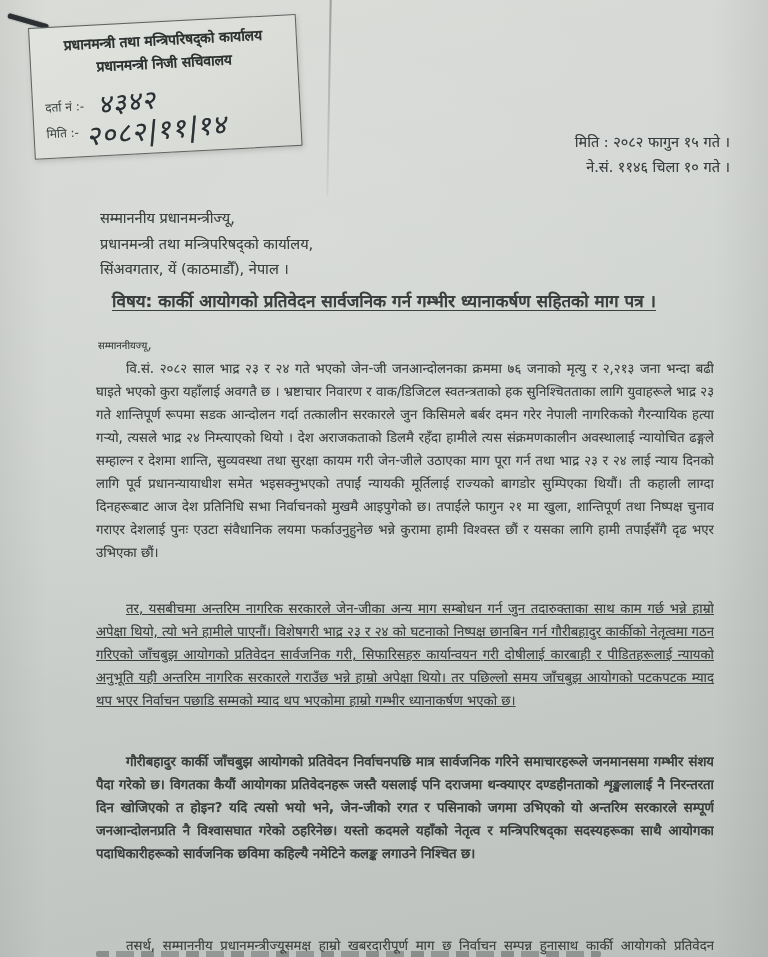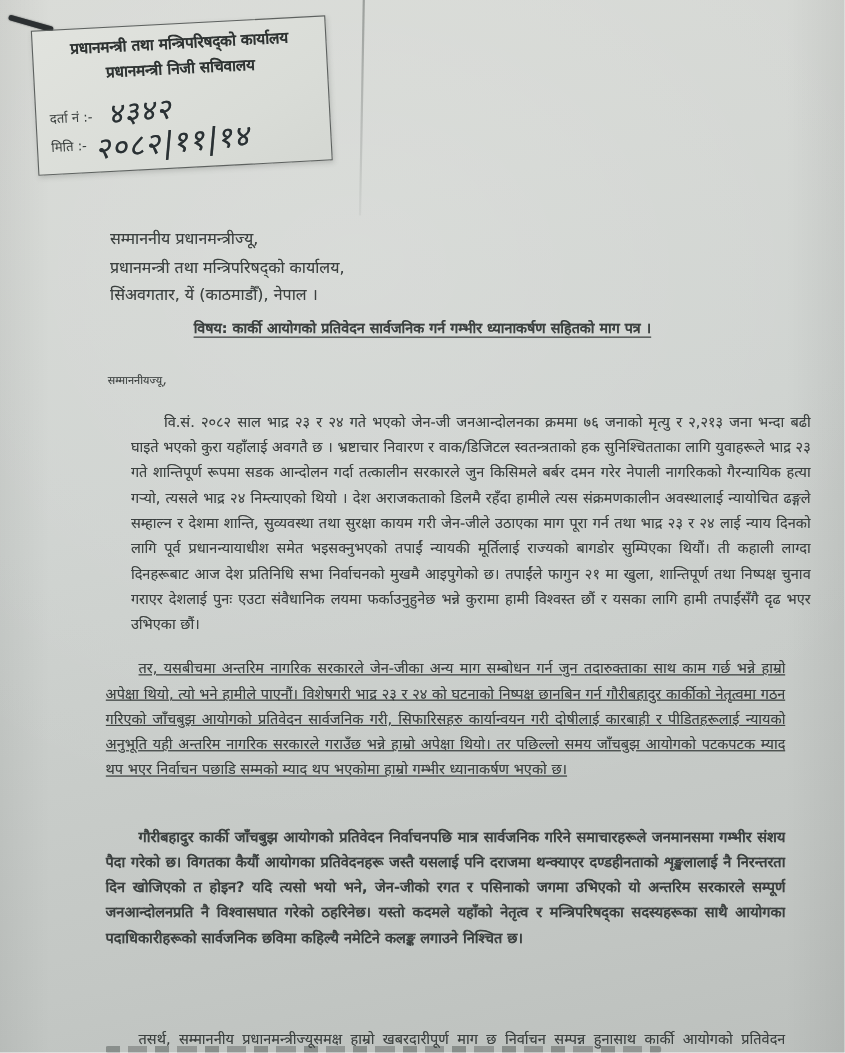--- a/index.html
+++ b/index.html
@@ -61,32 +61,32 @@
   
   .date-block {
     position:absolute; right:38px; top:130px;
     text-align:right; font-size:14.5px; line-height:25px; color:#383d40;
   }
 
   
   .recipient { position:absolute; left:100px; top:206px; font-size:14.5px; line-height:25.5px; }
 
   
-  .subject { position:absolute; left:0; right:0; top:289px; text-align:center; font-size:13px; font-weight:bold; }
+  .subject { position:absolute; left:0; right:0; top:289px; text-align:center; font-size:17px; font-weight:bold; }
   .subject-text { text-decoration:underline; text-underline-offset:3px; text-decoration-thickness:1px; }
 
   .salutation { position:absolute; left:98px; top:338px; font-size:10px;font-family:Liberation Mono, monospace; }
 
   
   .para {
     position:absolute; left:96px; width:618px; margin:0;
     font-size:13.2px; line-height:23px; text-align:justify;
     text-indent:30px; color:#3b403f; overflow:hidden;
   }
-  .p1 { top:373px; max-height:240px;margin-left:23px; }
+  .p1 { top:357px; max-height:240px; }
   .p2 { top:597px; max-height:152px;text-decoration:underline; }
   .p3 { top:750px; max-height:157px;font-weight:bold; }
   .p4 { top:908px;margin-top:26px; }
 
   
   .cutoff {
     position:absolute; left:96px; top:951px; width:505px; height:6px;
     background:repeating-linear-gradient(90deg,
       rgba(60,65,63,0.55) 0 13px, rgba(60,65,63,0) 13px 20px,
       rgba(60,65,63,0.45) 20px 38px, rgba(60,65,63,0) 38px 45px);
@@ -110,20 +110,22 @@
       <span class="stamp-label">दर्ता नं :-</span>
       <span class="hand">४३४२</span>
     </div>
     <div class="stamp-row r2">
       <span class="stamp-label">मिति :-</span>
       <span class="hand">२०८२|११|१४</span>
     </div>
   </div>
 
   <div class="date-block text-soft">
+    <div>मिति : २०८२ फागुन १५ गते ।</div>
+    <div>ने.सं. ११४६ चिला १० गते ।</div>
   </div>
 
   <div class="recipient text-soft">
     <div>सम्माननीय प्रधानमन्त्रीज्यू,</div>
     <div>प्रधानमन्त्री तथा मन्त्रिपरिषद्को कार्यालय,</div>
     <div>सिंअवगतार, यें (काठमाडौँ), नेपाल ।</div>
   </div>
 
   <div class="subject text-soft">
     <span class="subject-text">विषय: कार्की आयोगको प्रतिवेदन सार्वजनिक गर्न गम्भीर ध्यानाकर्षण सहितको माग पत्र ।</span>

